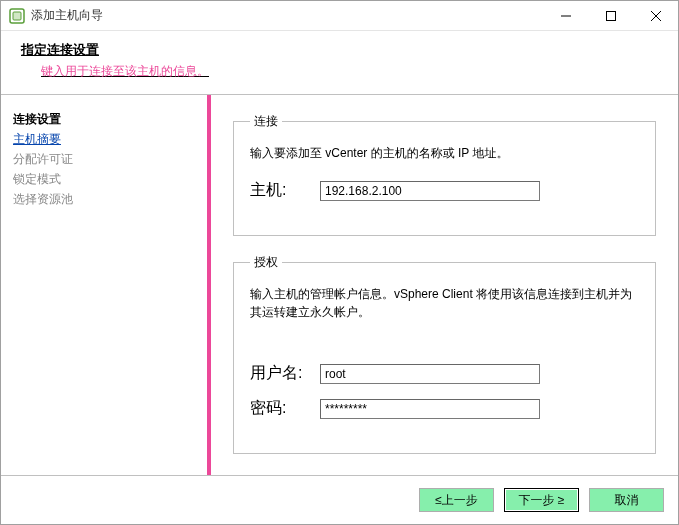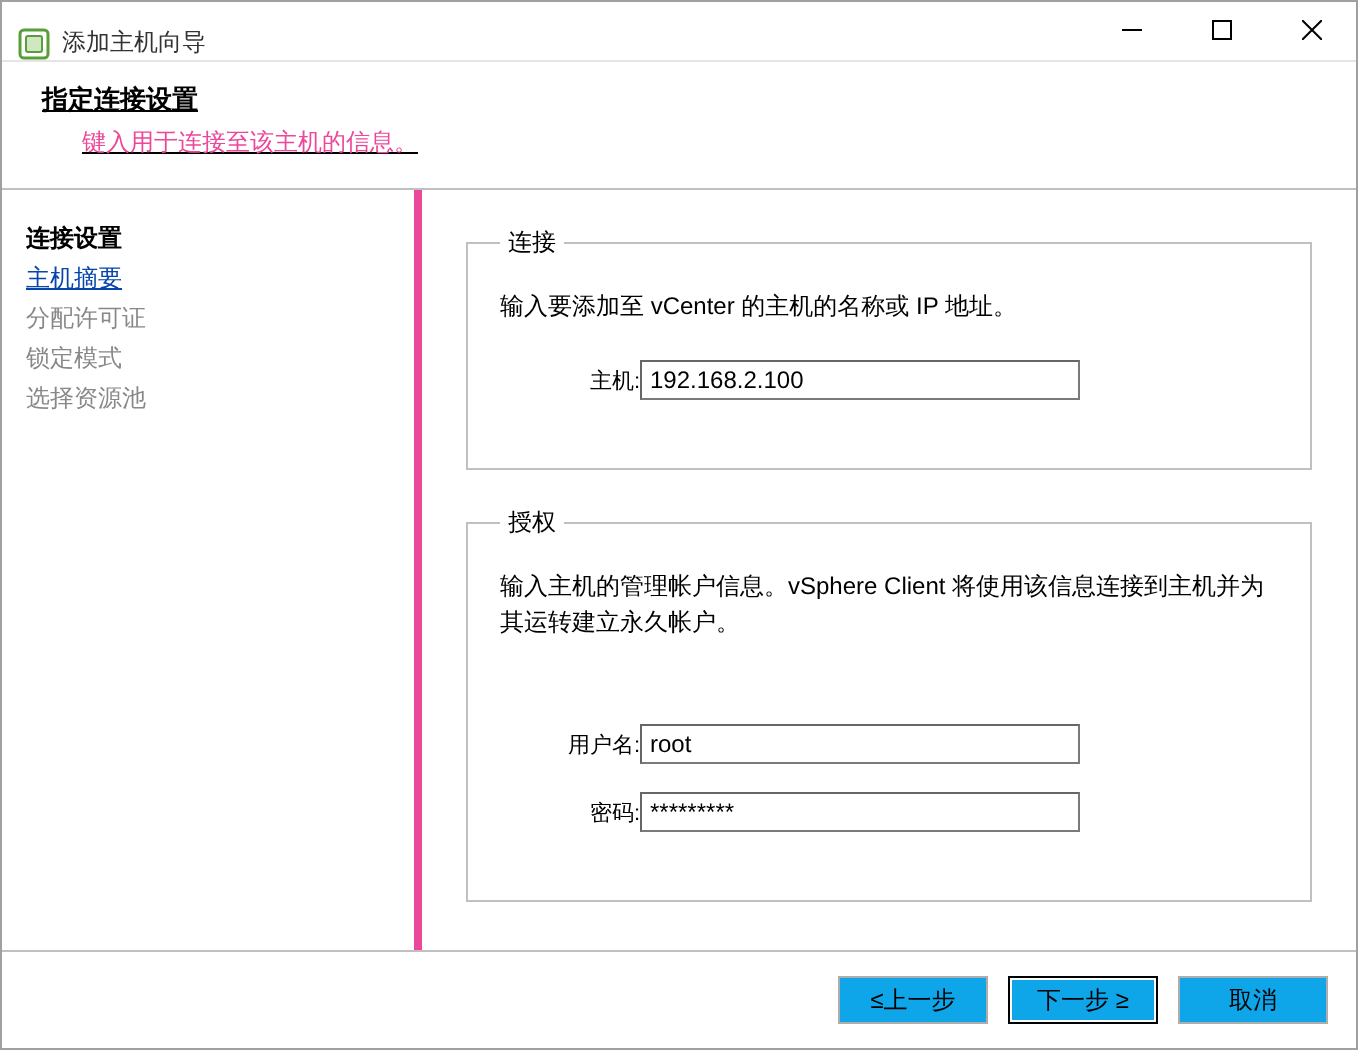--- a/index.html
+++ b/index.html
@@ -14,21 +14,21 @@
     width: 679px;
     height: 525px;
     border: 1px solid #a0a0a0;
     display: flex;
     flex-direction: column;
     background: #fff;
   }
   .titlebar {
     height: 30px;
     display: flex;
-    align-items: flex-end;
+    align-items: center;
     padding: 0 0 0 8px;
     border-bottom: 1px solid #e5e5e5;
   }
   .titlebar .title-text {
     flex: 1;
     font-size: 12px;
     color: #333;
   }
   .title-icon {
     width: 16px; height: 16px;
@@ -101,22 +101,21 @@
     margin-bottom: 18px;
     line-height: 1.5;
   }
   .form-row {
     display: flex;
     align-items: center;
     margin-bottom: 14px;
   }
   .form-row .label {
     width: 70px;
-    font-size: 11px;
-    text-align: right;
+    font-size: 16px;
   }
   .form-row input[type="text"],
   .form-row input[type="password"] {
     width: 220px;
     height: 20px;
     font-size: 12px;
     padding: 1px 4px;
     border: 1px solid #7a7a7a;
     border-top-color: #666;
     border-left-color: #666;
@@ -128,21 +127,21 @@
     align-items: center;
     justify-content: flex-end;
     padding: 0 14px;
     gap: 10px;
   }
   .btn {
     min-width: 75px;
     height: 24px;
     font-size: 12px;
     font-family: inherit;
-    background: #0ea5e9;
+    background: #86efac;
     border: 1px solid #adadad;
     padding: 0 10px;
     cursor: pointer;
   }
   .btn.default {
     border: 1px solid #000;
     box-shadow: inset 0 0 0 1px #fff;
   }
   .auth-group { margin-top: 6px; }
 </style>

